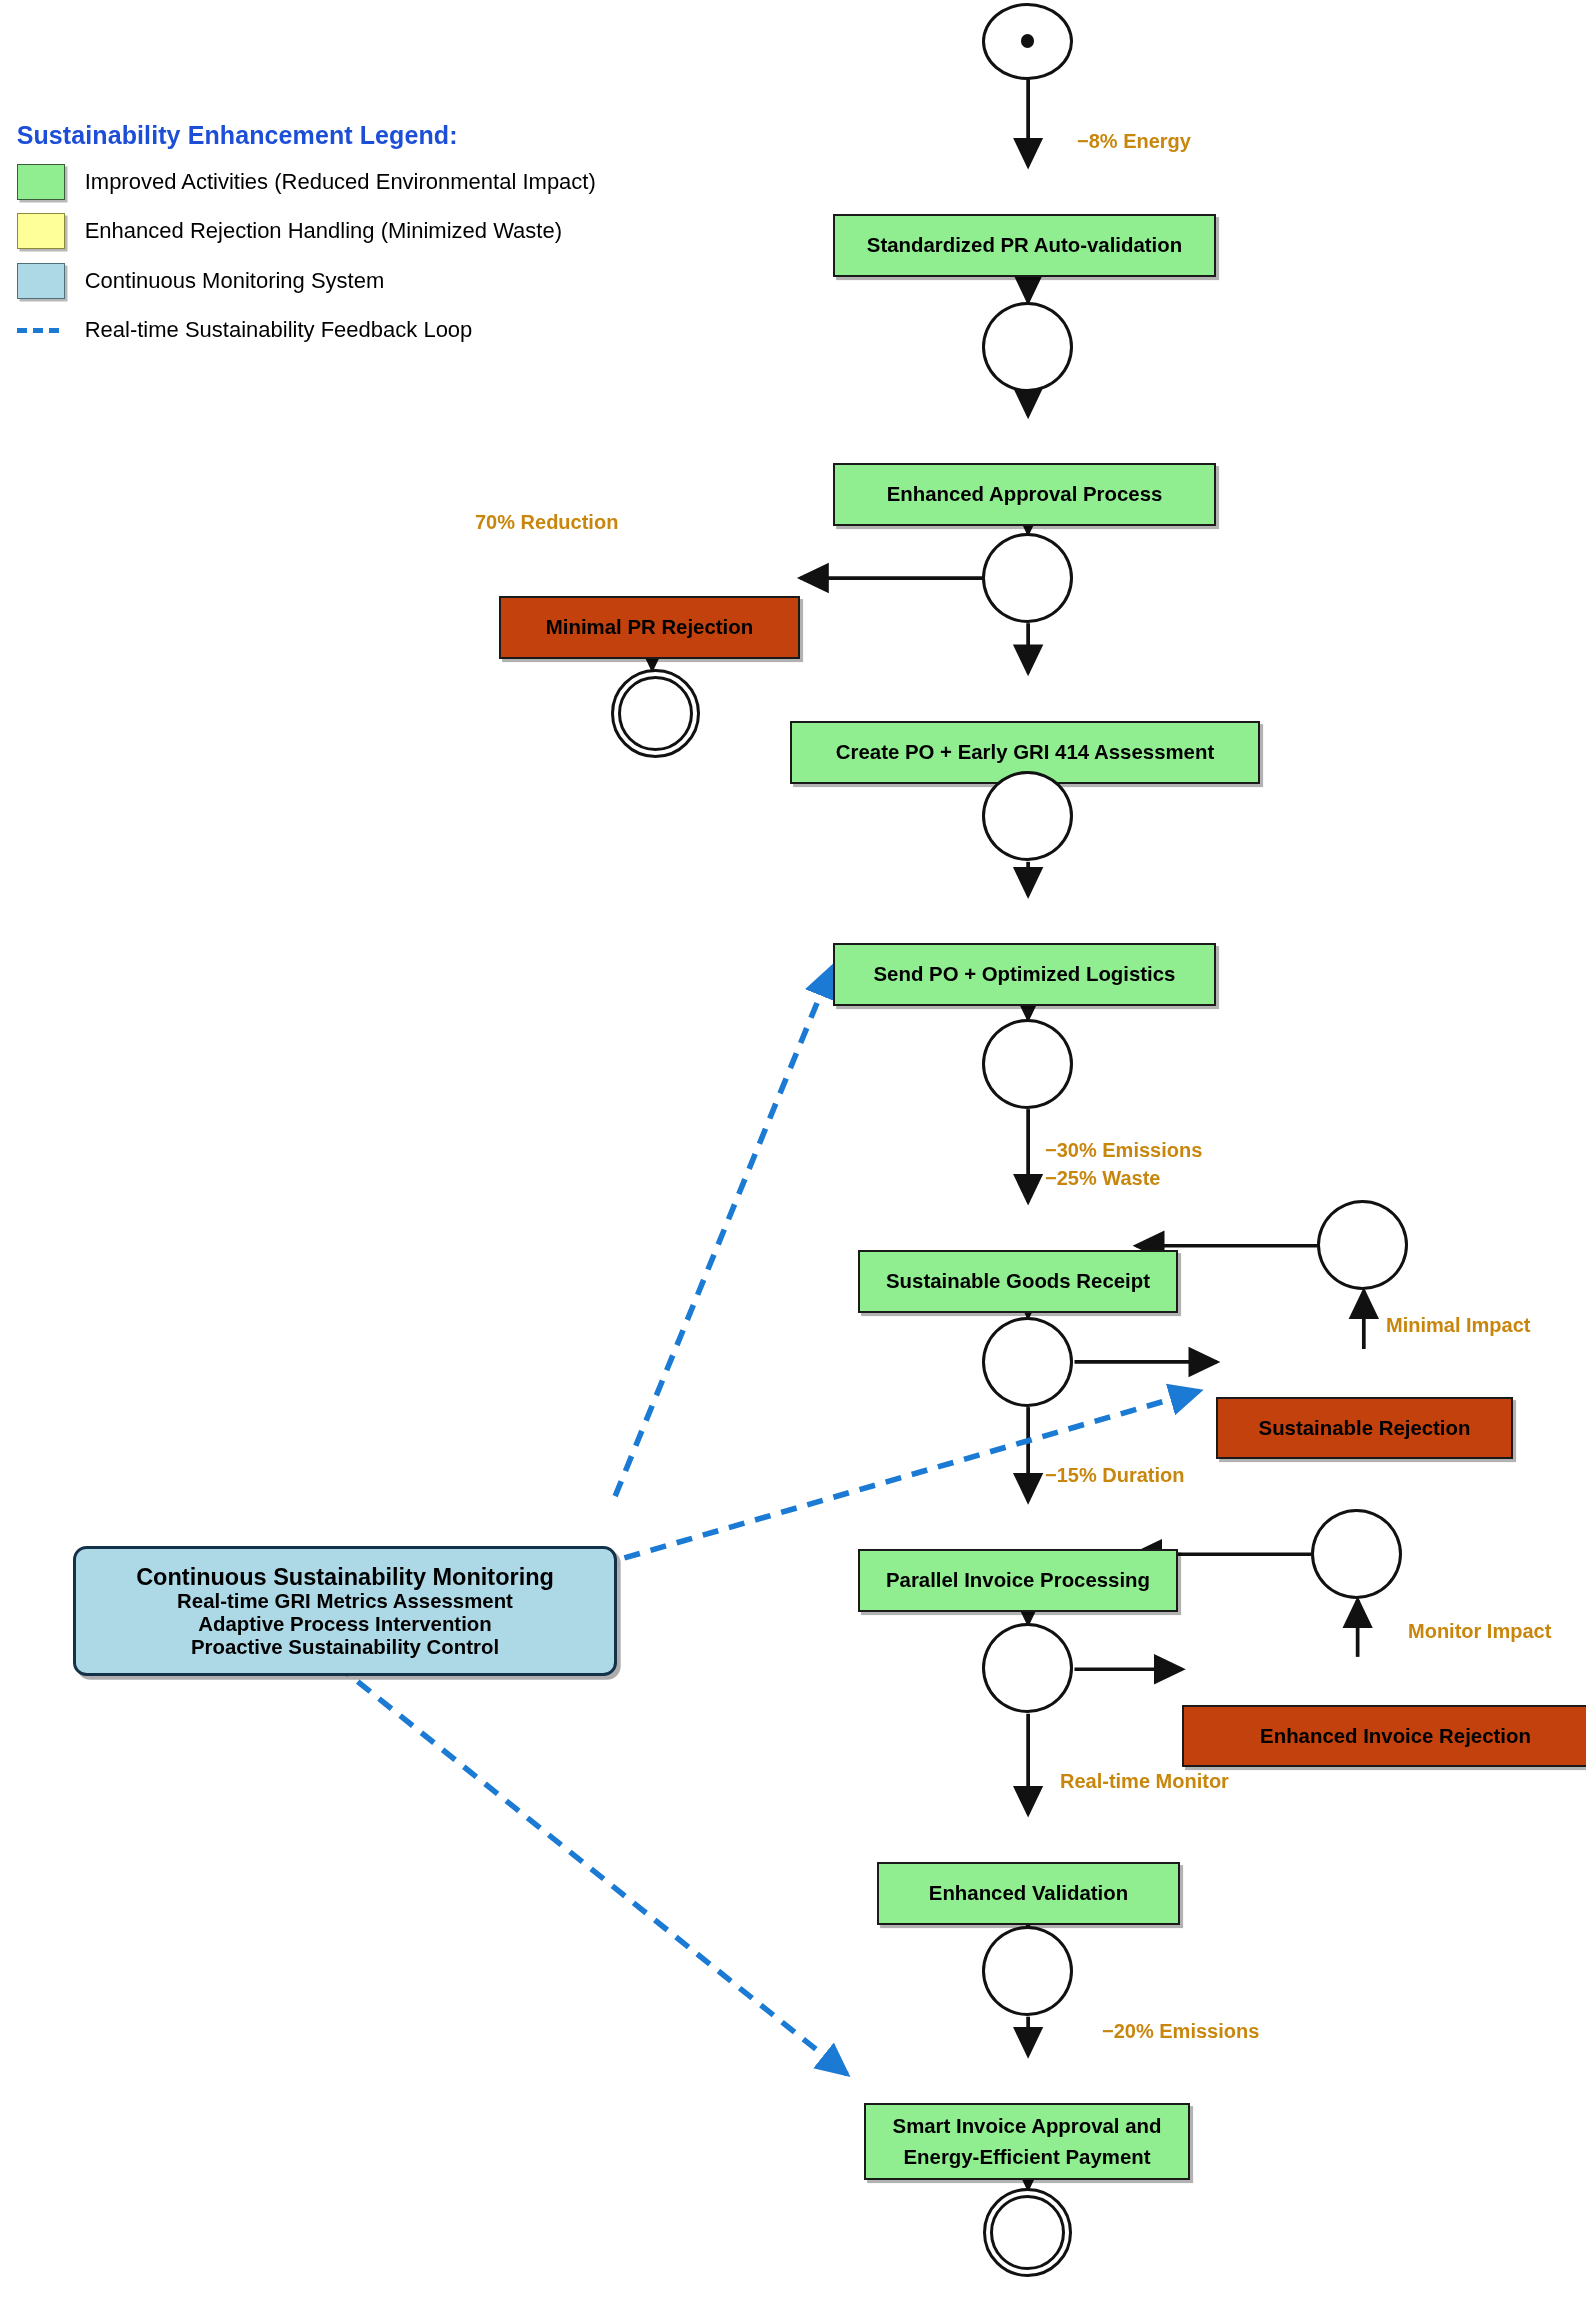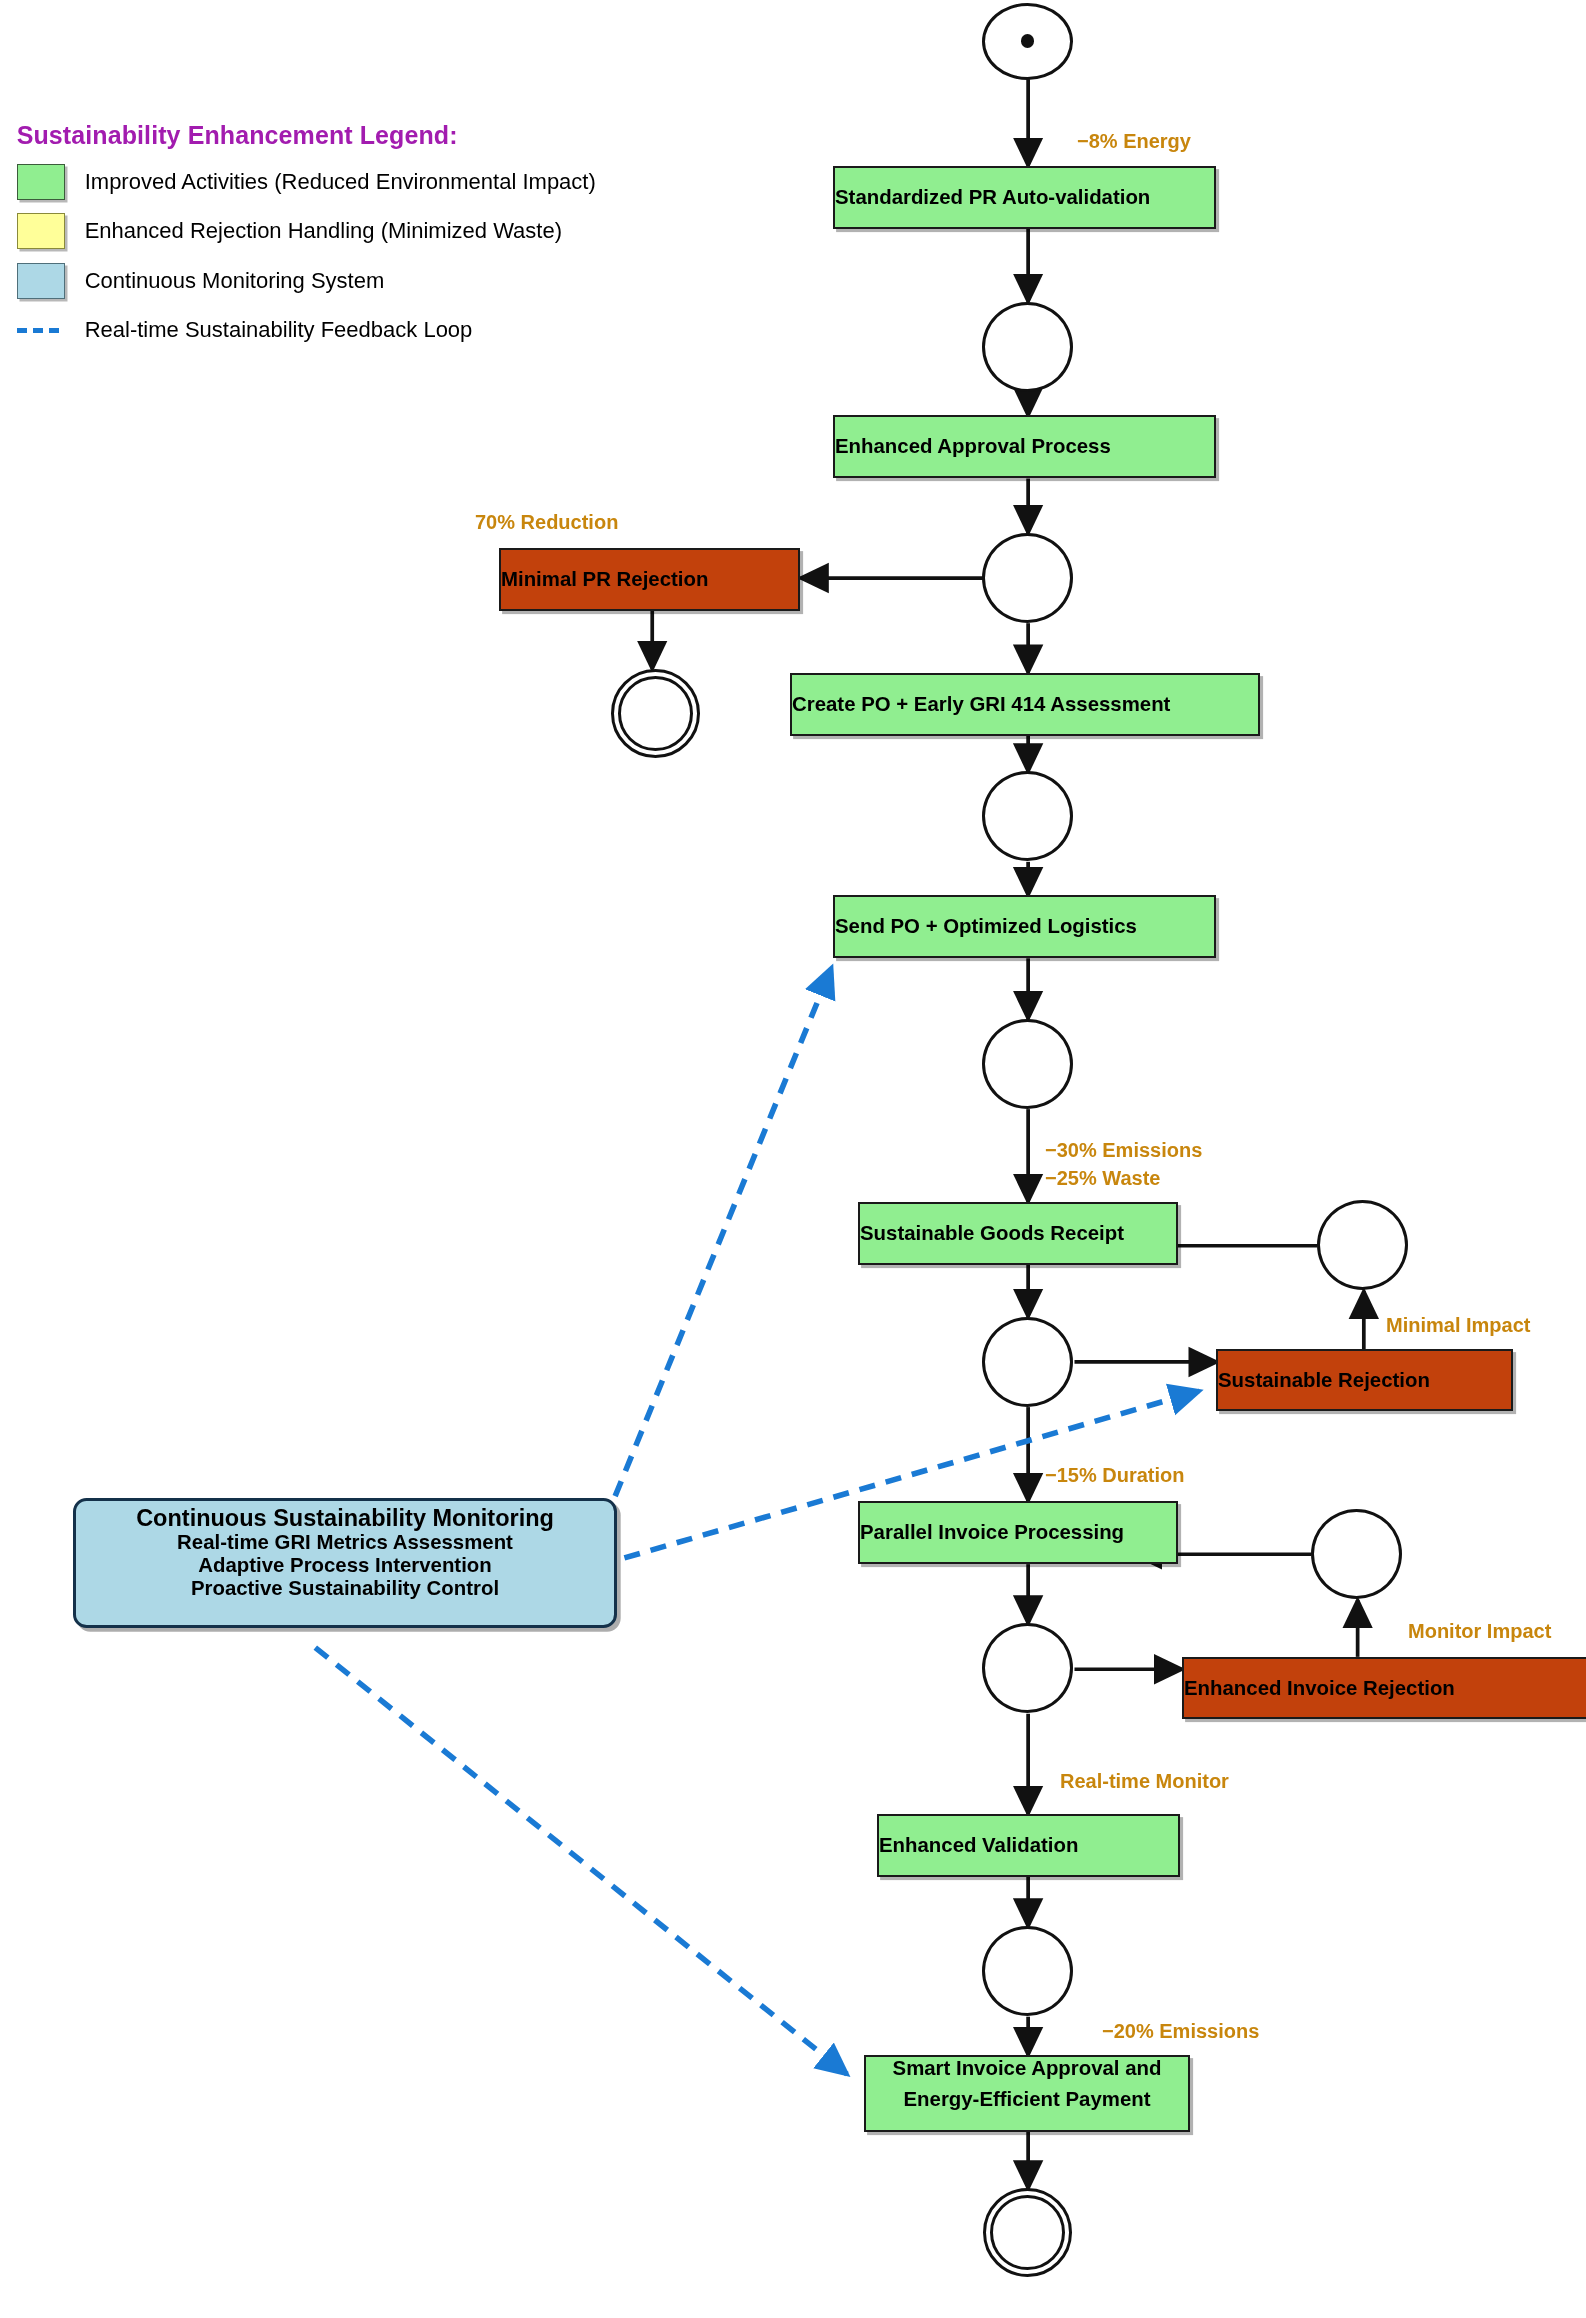--- a/index.html
+++ b/index.html
@@ -1,36 +1,36 @@
 <!DOCTYPE html>
 <html style="font-size:10px"><head>
 <meta charset="utf-8">
 <style>
   html,body{margin:0;padding:0;background:#ffffff;}
   body{font-family:"Liberation Sans", sans-serif;}
   #canvas{position:relative;width:1587px;height:2319px;background:#fff;overflow:hidden;}
 
   
   #legend{position:absolute;left:16.7px;top:121px;width:618px;}
-  #legend-title{font-size:25px;font-weight:bold;color:#a21caf;letter-spacing:0.1px;}
+  #legend-title{font-size:25px;font-weight:bold;color:#1d4ed8;letter-spacing:0.1px;}
   .legend-row{display:flex;align-items:center;margin-top:13.6px;height:36px;}
   .swatch{width:48px;height:36px;border:1.9px solid #4d4d4d;box-sizing:border-box;
           box-shadow:2.5px 2.5px 0 rgba(0,0,0,.28);flex:0 0 auto;}
   .sw-green{background:#90ee90;border-color:#3b5c3b;}
   .sw-yellow{background:#ffff99;border-color:#8a8a3a;}
   .sw-blue{background:#add8e6;border-color:#4f6f7a;}
   .legend-label{font-size:22px;color:#000;margin-left:20px;white-space:nowrap;}
   .dashline{width:48px;height:36px;display:flex;align-items:center;flex:0 0 auto;}
   .dashline i{display:block;width:48px;height:4.3px;
      background:repeating-linear-gradient(90deg,#1a7ad4 0 10px,transparent 10px 16px);}
 
   
   .node{position:absolute;box-sizing:border-box;display:flex;align-items:center;
-        text-align:center;font-weight:bold;color:#000;
-        line-height:1.12;}
+        justify-content:center;text-align:center;font-weight:bold;color:#000;
+        line-height:1.12;margin-top:48px;}
   .task{border:2.5px solid #1a1a1a;box-shadow:3.1px 3.1px 0 rgba(0,0,0,.30);font-size:20.4px;}
   .task.green{background:#90ee90;}
   .task.yellow{background:#c2410c;}
   .monitor{background:#add8e6;border:3.1px solid #14314a;border-radius:13.6px;
            box-shadow:3.7px 3.7px 0 rgba(0,0,0,.32);font-size:20.4px;font-weight:bold;
            flex-direction:column;padding:3.7px 6.2px;}
   .monitor .mline{display:block;width:100%;}
   .monitor .mline.head{font-size:23.5px;}
 
   .gw{position:absolute;border:3.1px solid #111;border-radius:50%;background:#fff;box-sizing:border-box;}

